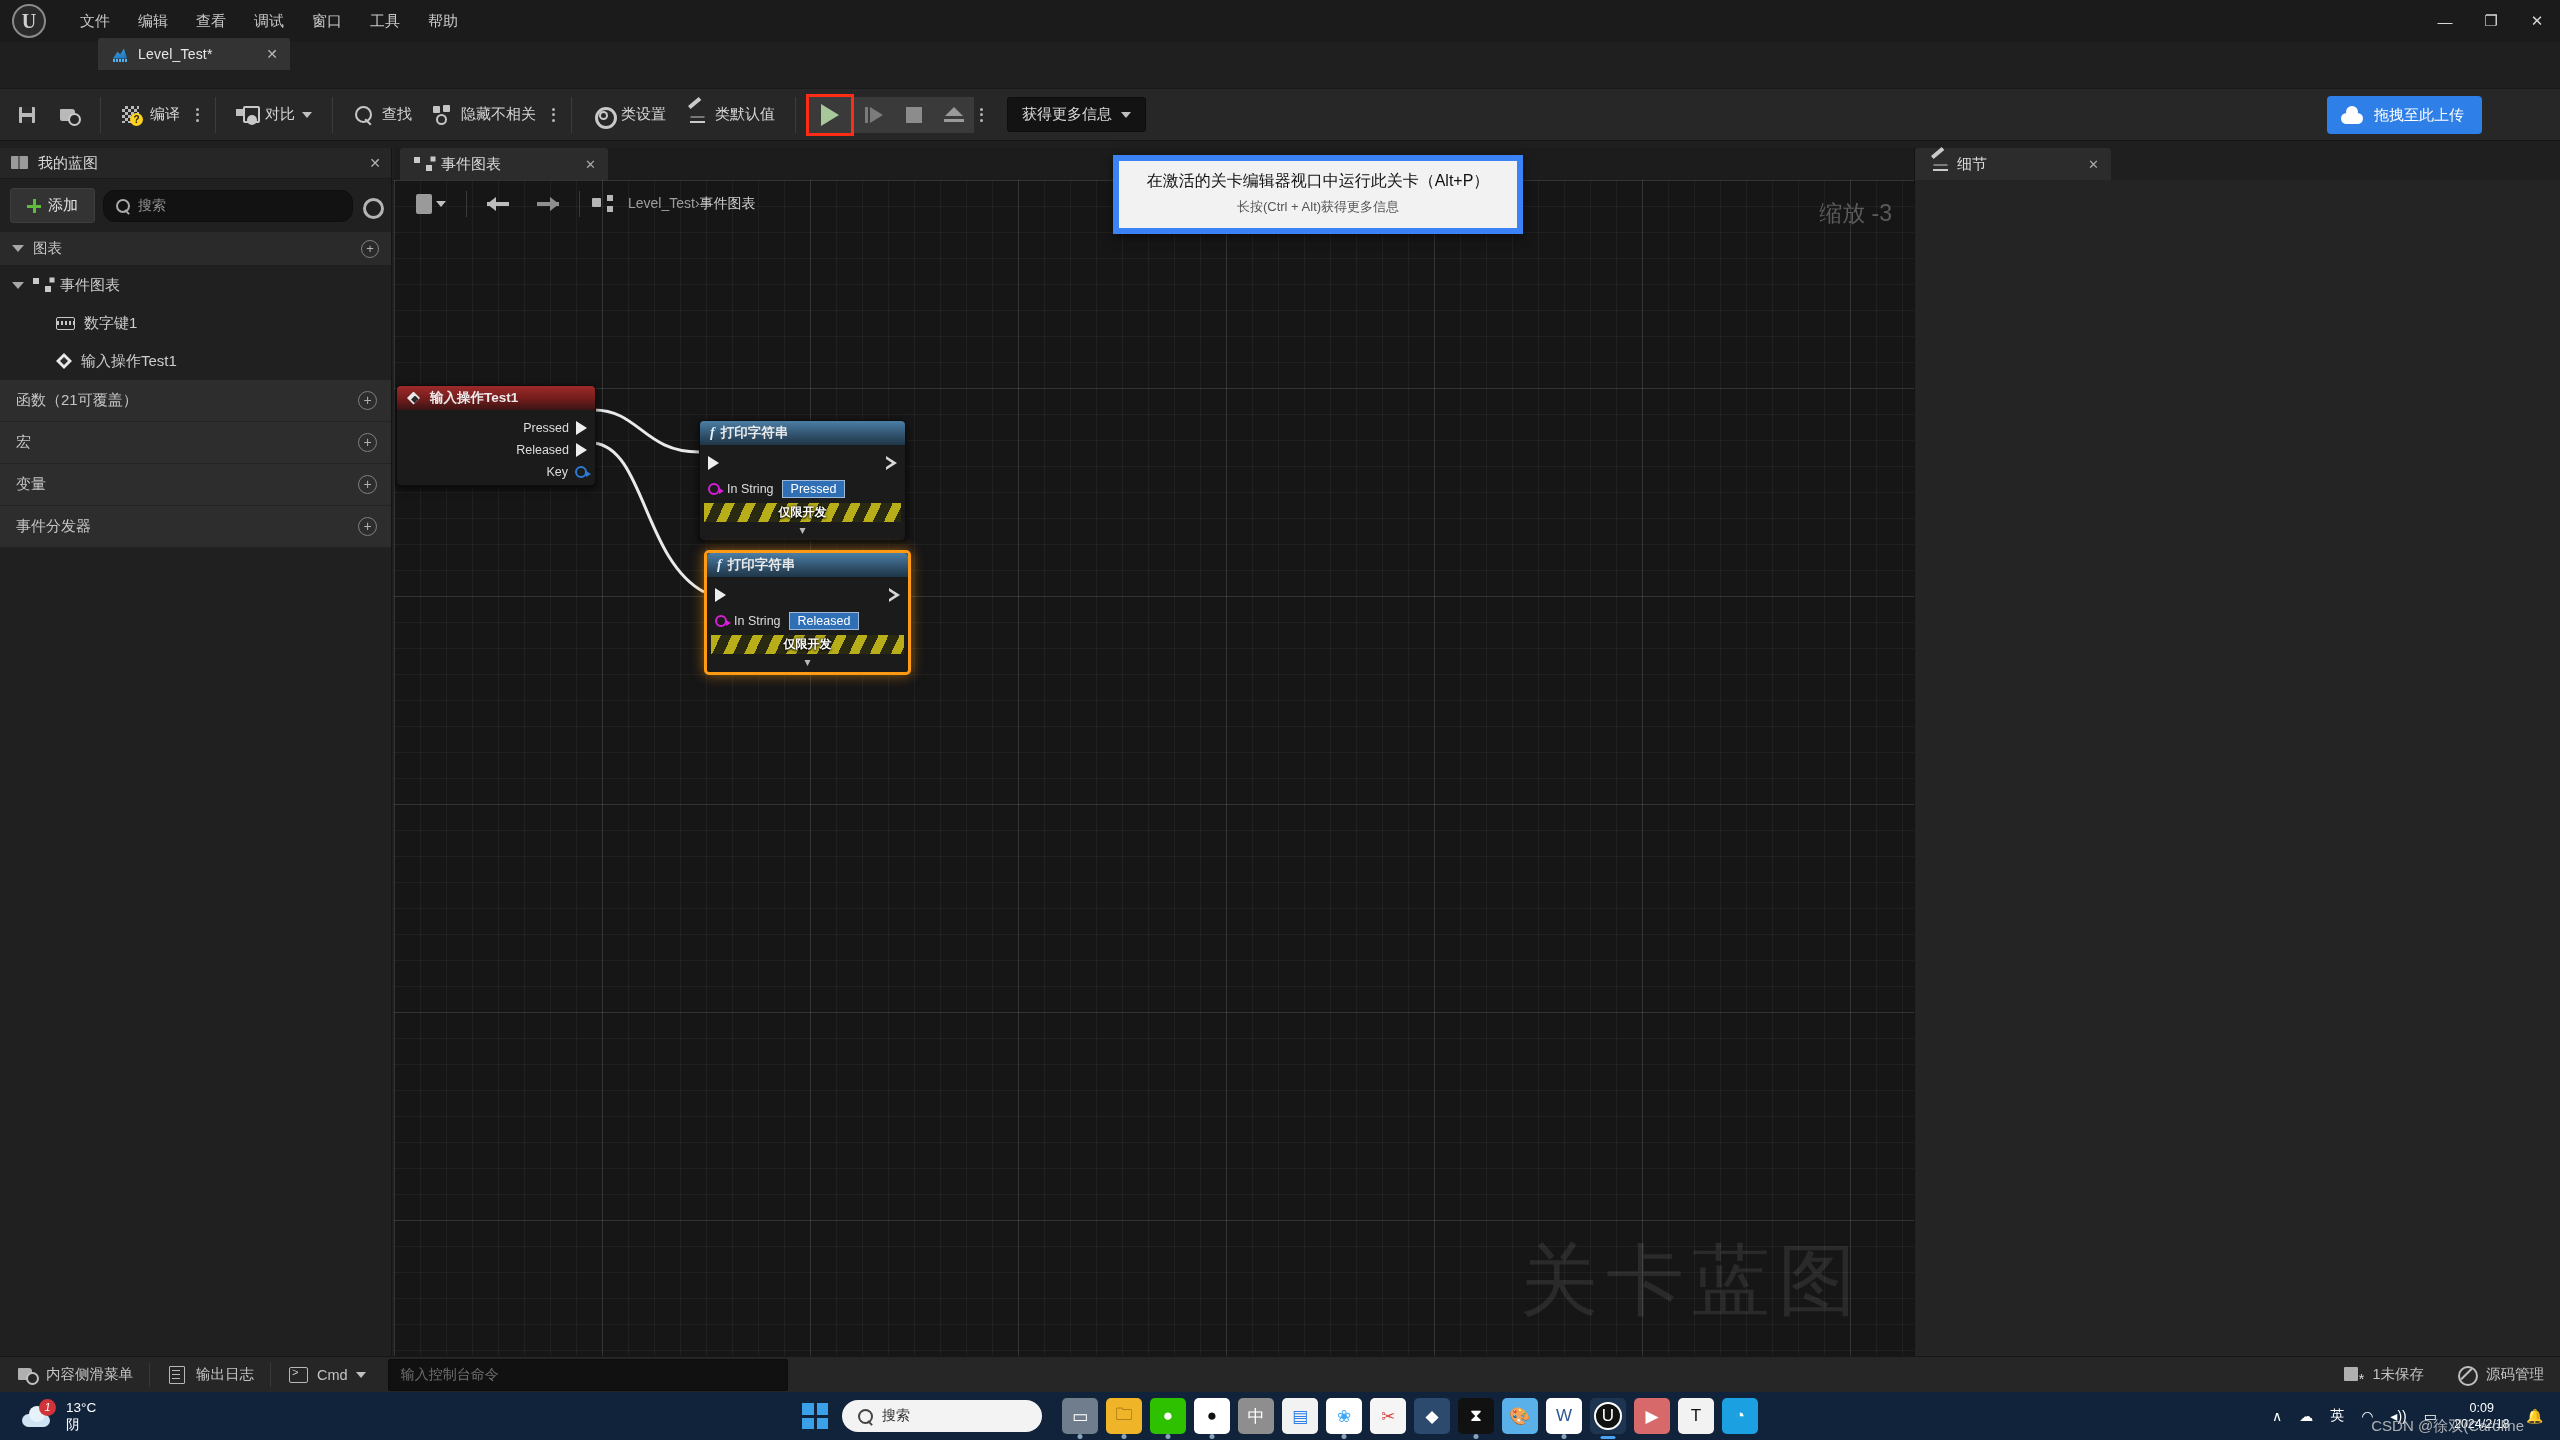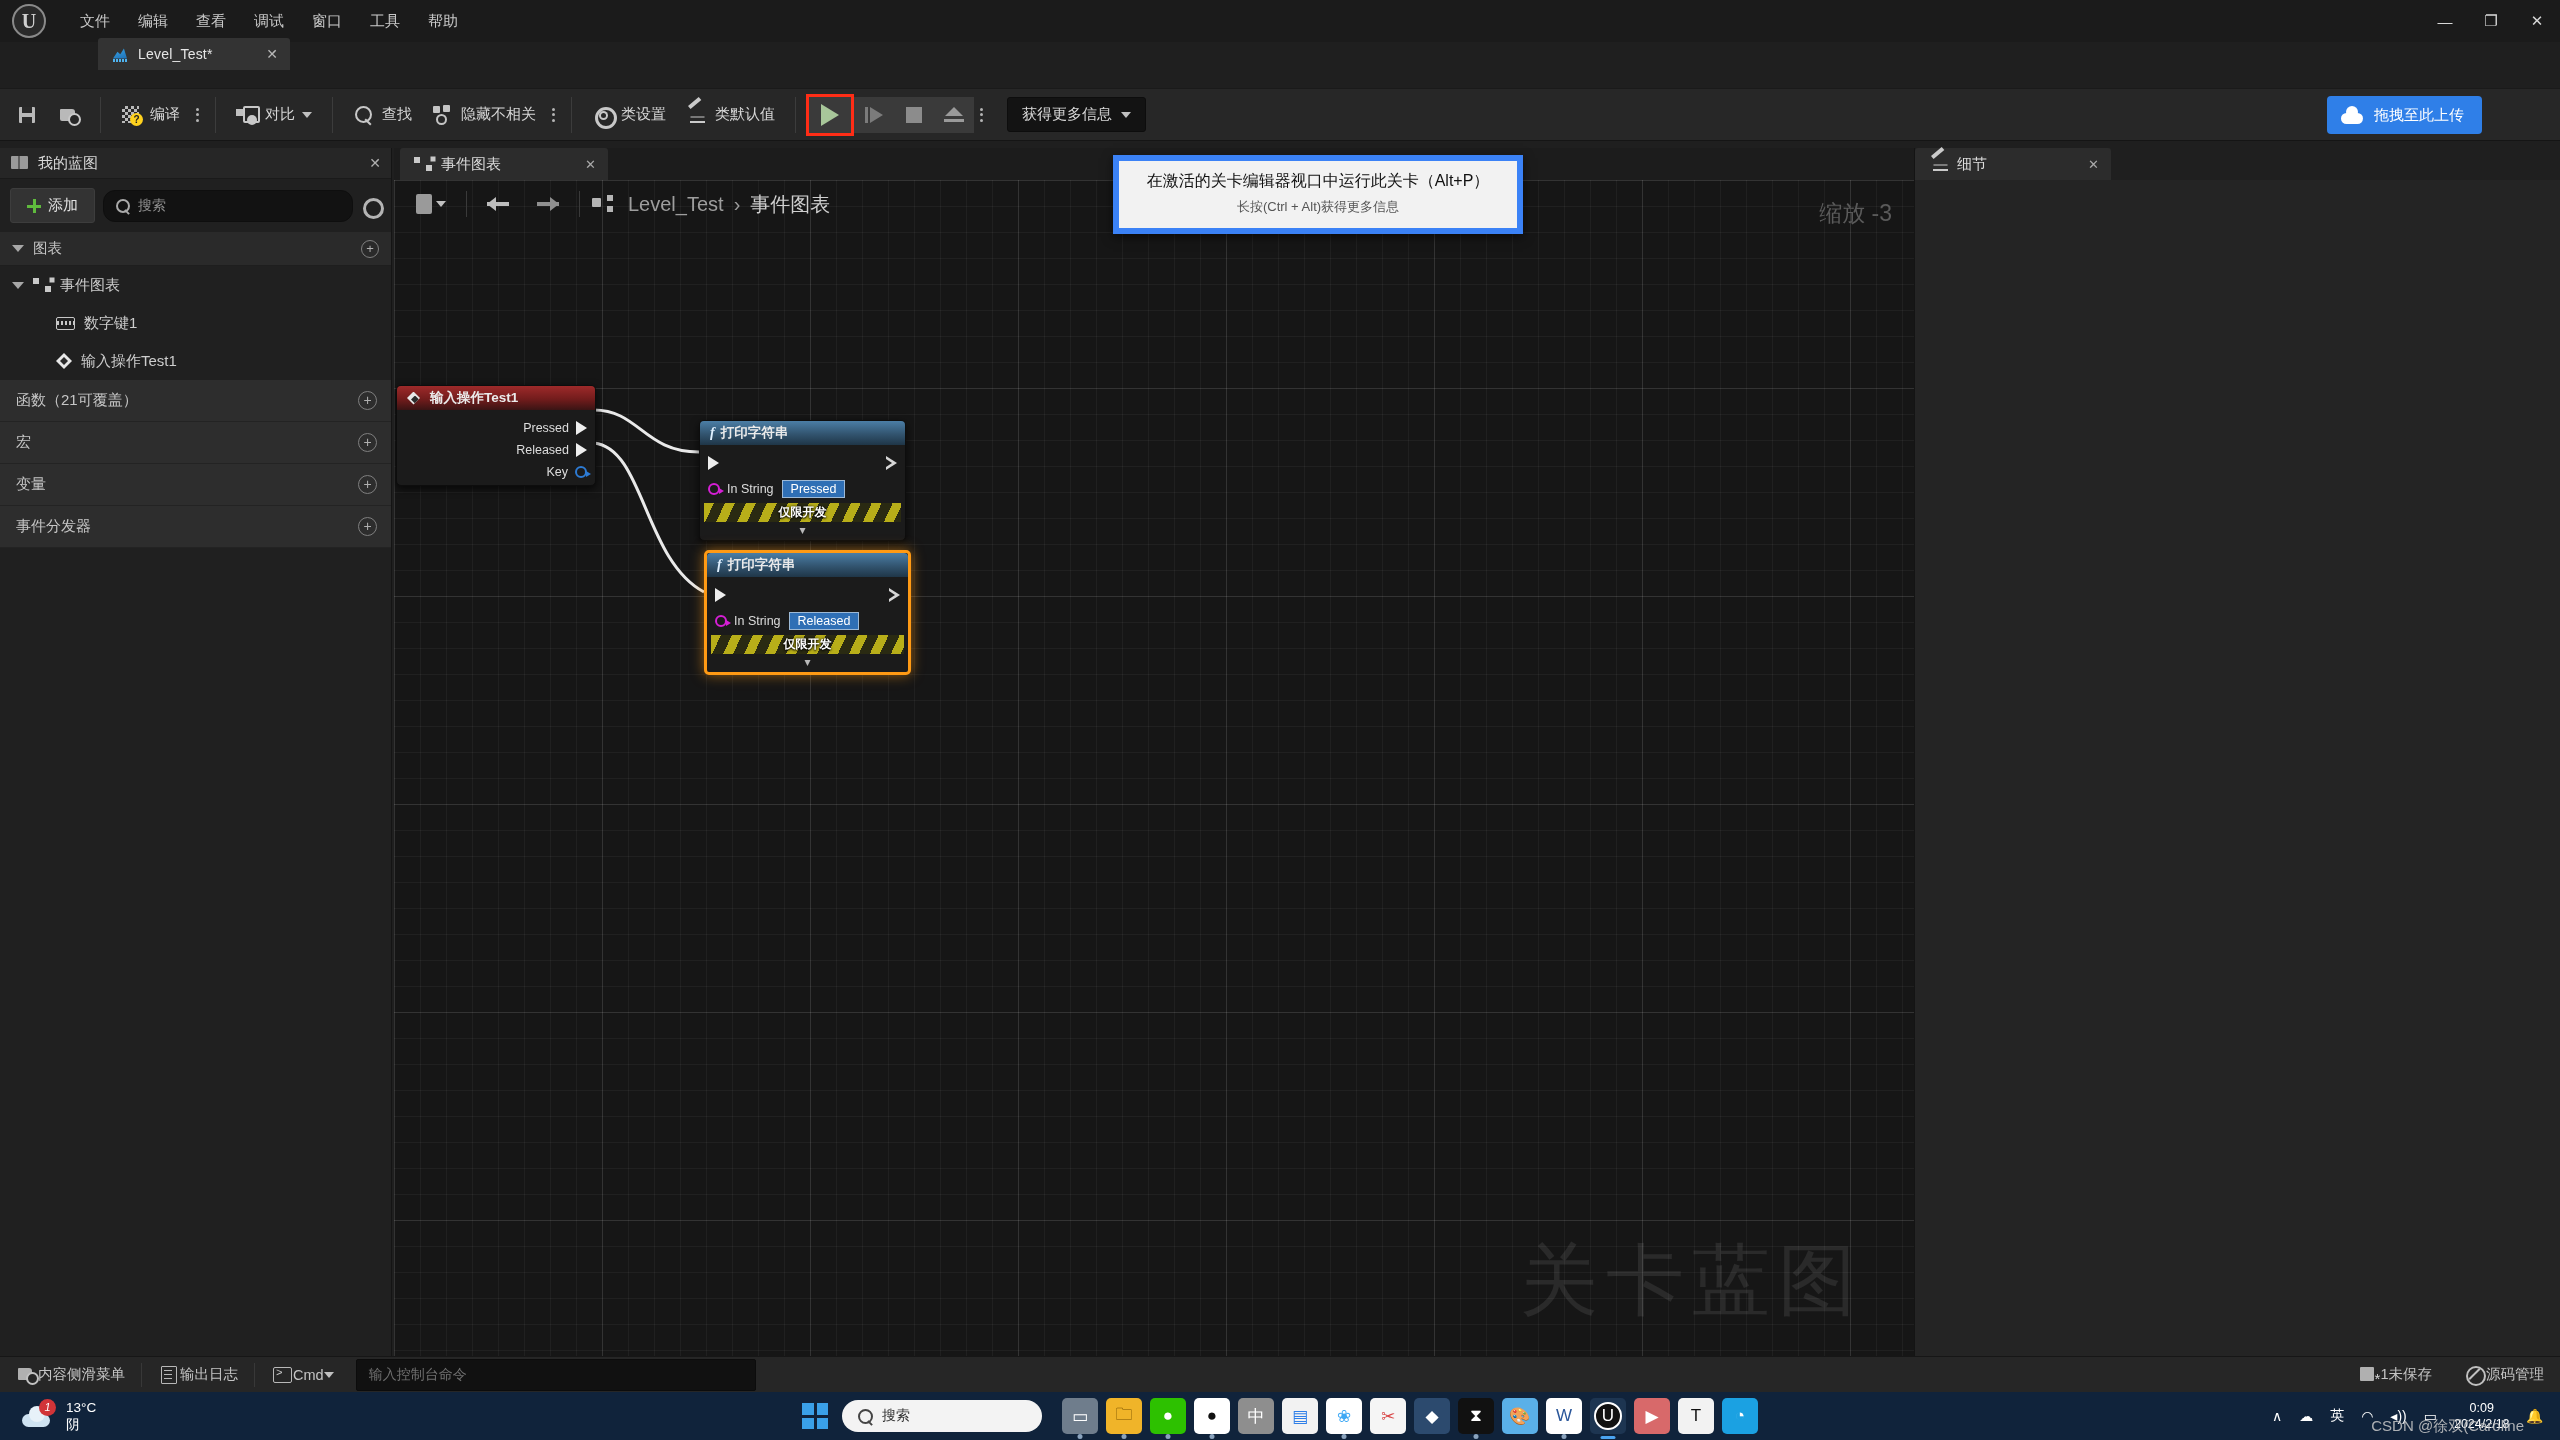--- a/index.html
+++ b/index.html
@@ -236,21 +236,21 @@
   .gb-btn { display:flex;align-items:center;gap:4px;padding:6px 8px;border-radius:3px; }
   .gb-sep { width:1px;height:26px;background:#3a3a3a;margin:0 8px; }
   .arr { width:26px;height:18px;position:relative; }
   .arr-l::before{content:"";position:absolute;left:0;top:7px;width:22px;height:4px;background:#bdbdbd;}
   .arr-l::after{content:"";position:absolute;left:0;top:2px;width:0;height:0;border-top:7px solid transparent;border-bottom:7px solid transparent;border-right:9px solid #bdbdbd;}
   .arr-r::before{content:"";position:absolute;right:0;top:7px;width:22px;height:4px;background:#8f8f8f;}
   .arr-r::after{content:"";position:absolute;right:0;top:2px;width:0;height:0;border-top:7px solid transparent;border-bottom:7px solid transparent;border-left:9px solid #8f8f8f;}
   .bcicon { width:22px;height:18px;position:relative;margin-right:10px; }
   .bcicon::before{content:"";position:absolute;left:0;top:3px;width:9px;height:9px;background:#b5b5b5;border-radius:1px;}
   .bcicon::after{content:"";position:absolute;right:1px;top:0px;width:6px;height:6px;background:#b5b5b5;box-shadow:0 11px 0 0 #b5b5b5;}
-  .breadcrumb { color:#9e9e9e;font-size:20px; display:flex;align-items:center;gap:10px; }
+  .breadcrumb { color:#9e9e9e;font-size:14px; display:flex;align-items:flex-start;}
   .breadcrumb .cur { color:#cfcfcf; }
   .zoomlbl { position:absolute; right:22px; top:18px; color:#5a5a5a; font-size:23px; }
   .watermark {
     position:absolute; right: 50px; bottom: 22px; color: rgba(255,255,255,.085);
     font-size: 78px; letter-spacing: 8px; font-weight: 500;
   }
 
   
   .node { position:absolute; border-radius:5px; background:#1b1b1b;
     box-shadow: 0 3px 9px rgba(0,0,0,.7); border:1px solid #0d0d0d; }
@@ -291,21 +291,21 @@
     position:absolute;left:0;top:0;height:32px;background:#2c2c2c;display:flex;align-items:center;
     padding:0 12px 0 14px;min-width:196px;border-radius:3px 3px 0 0;
   }
   .det-body { position:absolute;left:0;top:32px;right:0;bottom:0;background:#242424; }
 
   
   .statusbar {
     position:absolute;left:0;bottom:48px;width:2560px;height:36px;background:#262626;
     display:flex;align-items:center;border-top:1px solid #161616;
   }
-  .sb-item { display:flex;align-items:center;padding:0 16px;height:36px;color:#c4c4c4;font-size:14.5px; }
+  .sb-item { display:flex;align-items:center;gap:8px;padding:0 16px;height:36px;color:#c4c4c4;font-size:14.5px; }
   .sb-sep { width:1px;height:24px;background:#383838; }
   .cmdinput {
     width: 400px; background:#111; border:1px solid #0c0c0c; border-radius:2px;
     padding:6px 12px; color:#6f6f6f; font-size:14px; margin-left:6px;
   }
   .sb-right { margin-left:auto;display:flex;align-items:center; }
   .ic-drawer::before{content:"";position:absolute;left:2px;top:4px;width:14px;height:12px;background:#b0b0b0;border-radius:1px 3px 1px 1px;}
   .ic-drawer::after{content:"";position:absolute;left:10px;top:8px;width:9px;height:9px;border:2px solid #c2c2c2;border-radius:50%;background:#262626;}
   .ic-log::before{content:"";position:absolute;left:3px;top:2px;width:14px;height:16px;border:1.5px solid #b8b8b8;border-radius:1px;}
   .ic-log::after{content:"";position:absolute;left:6px;top:6px;width:8px;height:1.5px;background:#b8b8b8;box-shadow:0 4px 0 #b8b8b8, 0 8px 0 #b8b8b8;}

